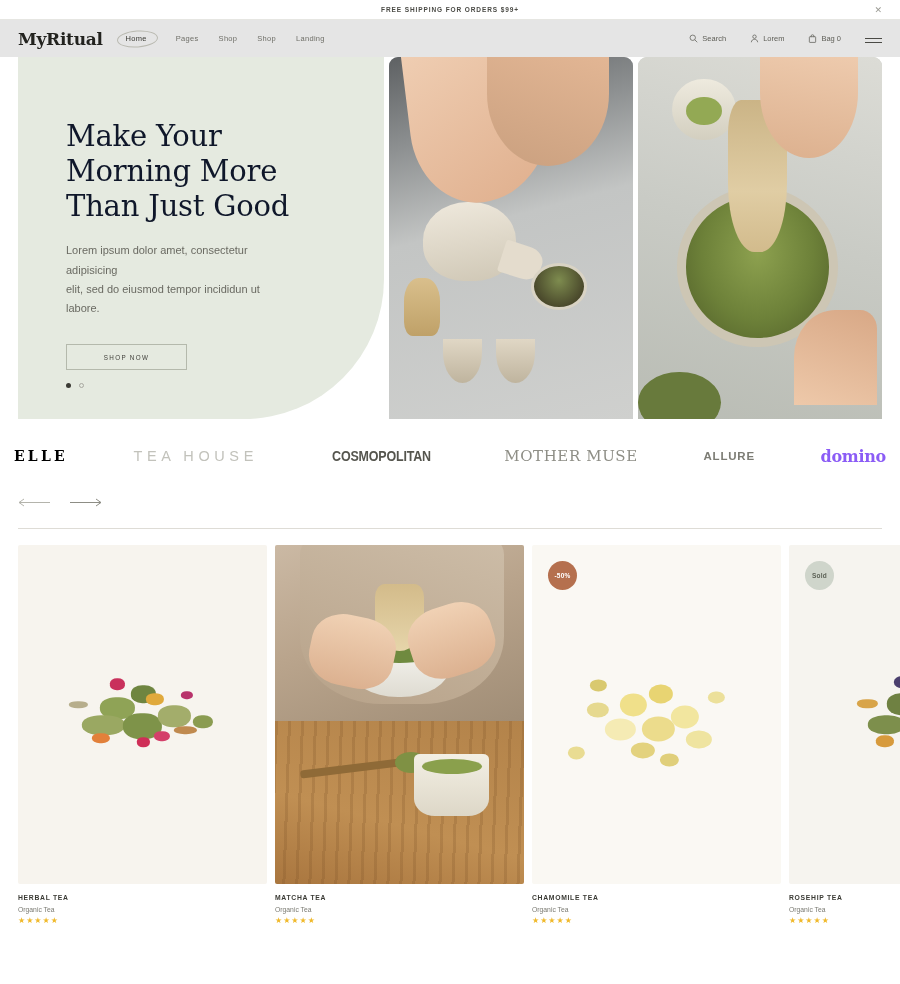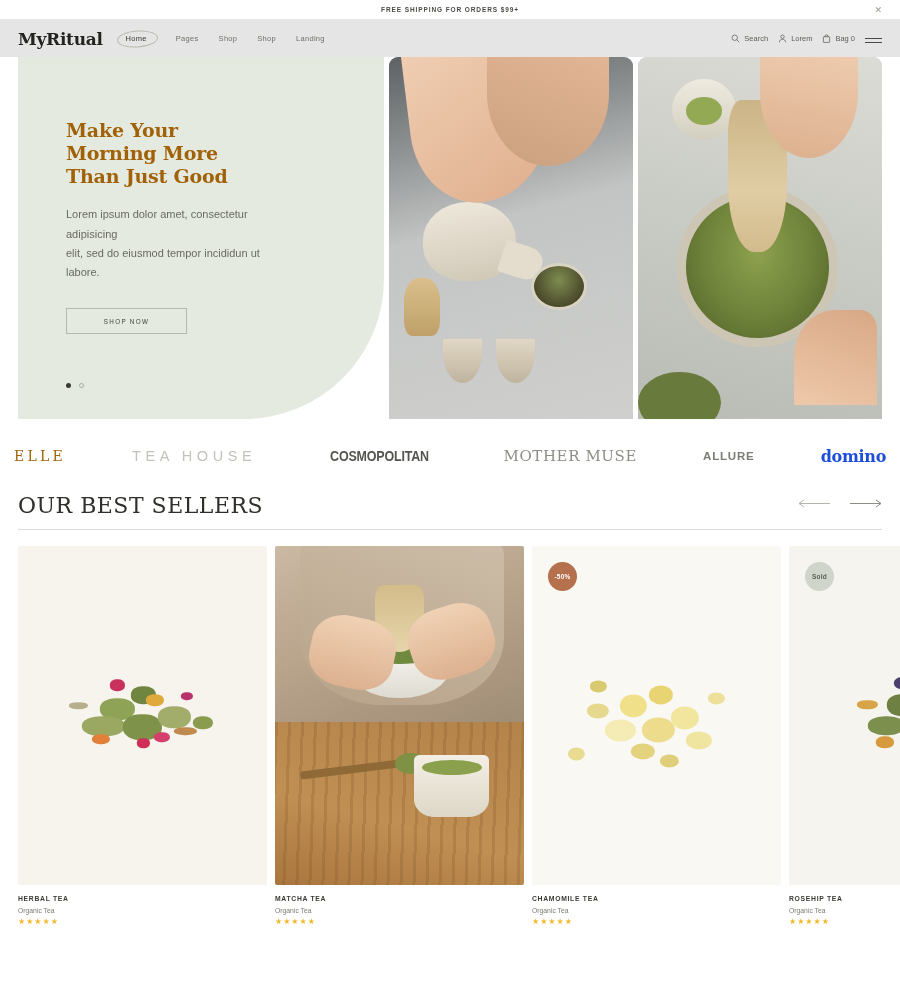--- a/index.html
+++ b/index.html
@@ -47,21 +47,21 @@
     position: relative; color: #3a3a34;
     padding: 4px 9px;
   }
   .nav-item.active::before {
     content: ""; position: absolute; left: 0; top: 50%;
     transform: translateY(-50%) rotate(-4deg);
     width: 100%; height: 15px;
     border: 1px solid #b9b9b0; border-radius: 50%;
   }
   .header-right {
-    margin-left: auto; display: flex; align-items: flex-end; gap: 10px;
+    margin-left: auto; display: flex; align-items: flex-end; gap: 24px;
   }
   .hr-item {
     display: flex; align-items: center; gap: 4px;
     font-size: 7.5px; color: #5e5e57; cursor: pointer;
   }
   .hr-item svg { display: block; }
   .burger { display: flex; flex-direction: column; gap: 3px; cursor: pointer; }
   .burger span { display: block; width: 17px; height: 1px; background: #4a4a45; }
 
   
@@ -70,22 +70,22 @@
     display: flex; gap: 5px;
   }
   .hero-panel {
     position: relative; width: 366px; flex: none;
     background: #e5eae0;
     border-radius: 0 0 140px 0;
     padding: 62px 0 0 48px;
   }
   .hero-h1 {
     font-family: "DejaVu Serif", serif;
-    font-size: 19px; line-height: 1.2; color: #a16207;
-    font-weight: 700; letter-spacing: -0.2px;
+    font-size: 29px; line-height: 1.2; color: #0f172a;
+    font-weight: 400; letter-spacing: -0.2px;
     white-space: pre-line;
   }
   .hero-sub {
     margin-top: 18px; font-size: 11px; line-height: 1.75;
     color: #6a6a62; max-width: 200px; white-space: pre-line;
   }
   .hero-btn {
     margin-top: 26px; width: 121px; height: 26px;
     border: 1px solid #b4b9ac; background: transparent;
     font-size: 6.3px; letter-spacing: 1.3px; color: #3f3f39;
@@ -185,26 +185,26 @@
     position:absolute; left:0%; bottom:-4%; width:34%; height:17%;
     background: #687a3c; border-radius:50%;
   }
 
   
   .brands {
     height: 74px; display: flex; align-items: center;
     justify-content: space-between; padding: 0 14px;
   }
   .brand { color:#9a9a92; white-space:nowrap; }
-  .b-elle { font-family:"DejaVu Serif",serif; font-size:14px; letter-spacing:3.2px; color:#a16207; font-weight:400; }
+  .b-elle { font-family:"DejaVu Serif",serif; font-size:14px; letter-spacing:3.2px; color:#000000; font-weight:700; }
   .b-teahouse { font-family:"Liberation Sans",sans-serif; font-size:14.5px; letter-spacing:4.6px; color:#c2c2bb; }
   .b-cosmo { font-family:"Liberation Sans",sans-serif; font-size:14.5px; font-weight:700; letter-spacing:-0.2px; color:#55554e; transform: scaleX(0.86); }
   .b-mother { font-family:"DejaVu Serif",serif; font-size:15px; letter-spacing:0.6px; color:#8e8e86; }
   .b-allure { font-family:"Liberation Sans",sans-serif; font-size:11.5px; font-weight:700; letter-spacing:0.8px; color:#7c7c74; }
-  .b-domino { font-family:"DejaVu Serif",serif; font-size:16px; font-weight:700; color:#1d4ed8; letter-spacing:-0.3px; }
+  .b-domino { font-family:"DejaVu Serif",serif; font-size:16px; font-weight:700; color:#8b5cf6; letter-spacing:-0.3px; }
 
   
   .section-head {
     display:flex; align-items:flex-end; justify-content:space-between;
     padding: 0 18px 11px 18px;
   }
   .section-title {
     font-family:"DejaVu Serif",serif; font-size:22px; font-weight:400;
     color:#30302a; letter-spacing:0.5px;
   }
@@ -387,21 +387,20 @@
   <div class="brands">
     <span class="brand b-elle">ELLE</span>
     <span class="brand b-teahouse">TEA HOUSE</span>
     <span class="brand b-cosmo">COSMOPOLITAN</span>
     <span class="brand b-mother">MOTHER MUSE</span>
     <span class="brand b-allure">ALLURE</span>
     <span class="brand b-domino">domino</span>
   </div>
 
   <div class="section-head">
-    <div class="section-title">OUR BEST SELLERS</div>
     <div class="arrows">
       <span class="arrow">
         <svg width="33" height="9" viewBox="0 0 33 9">
             <line x1="1" y1="4.5" x2="32" y2="4.5" stroke="#b4b4ac" stroke-width="1"></line>
             <polyline points="6,1 1,4.5 6,8" fill="none" stroke="#b4b4ac" stroke-width="1"></polyline>
           </svg>
       </span>
       <span class="arrow">
         <svg width="33" height="9" viewBox="0 0 33 9">
             <line x1="1" y1="4.5" x2="32" y2="4.5" stroke="#8d8d85" stroke-width="1"></line>

